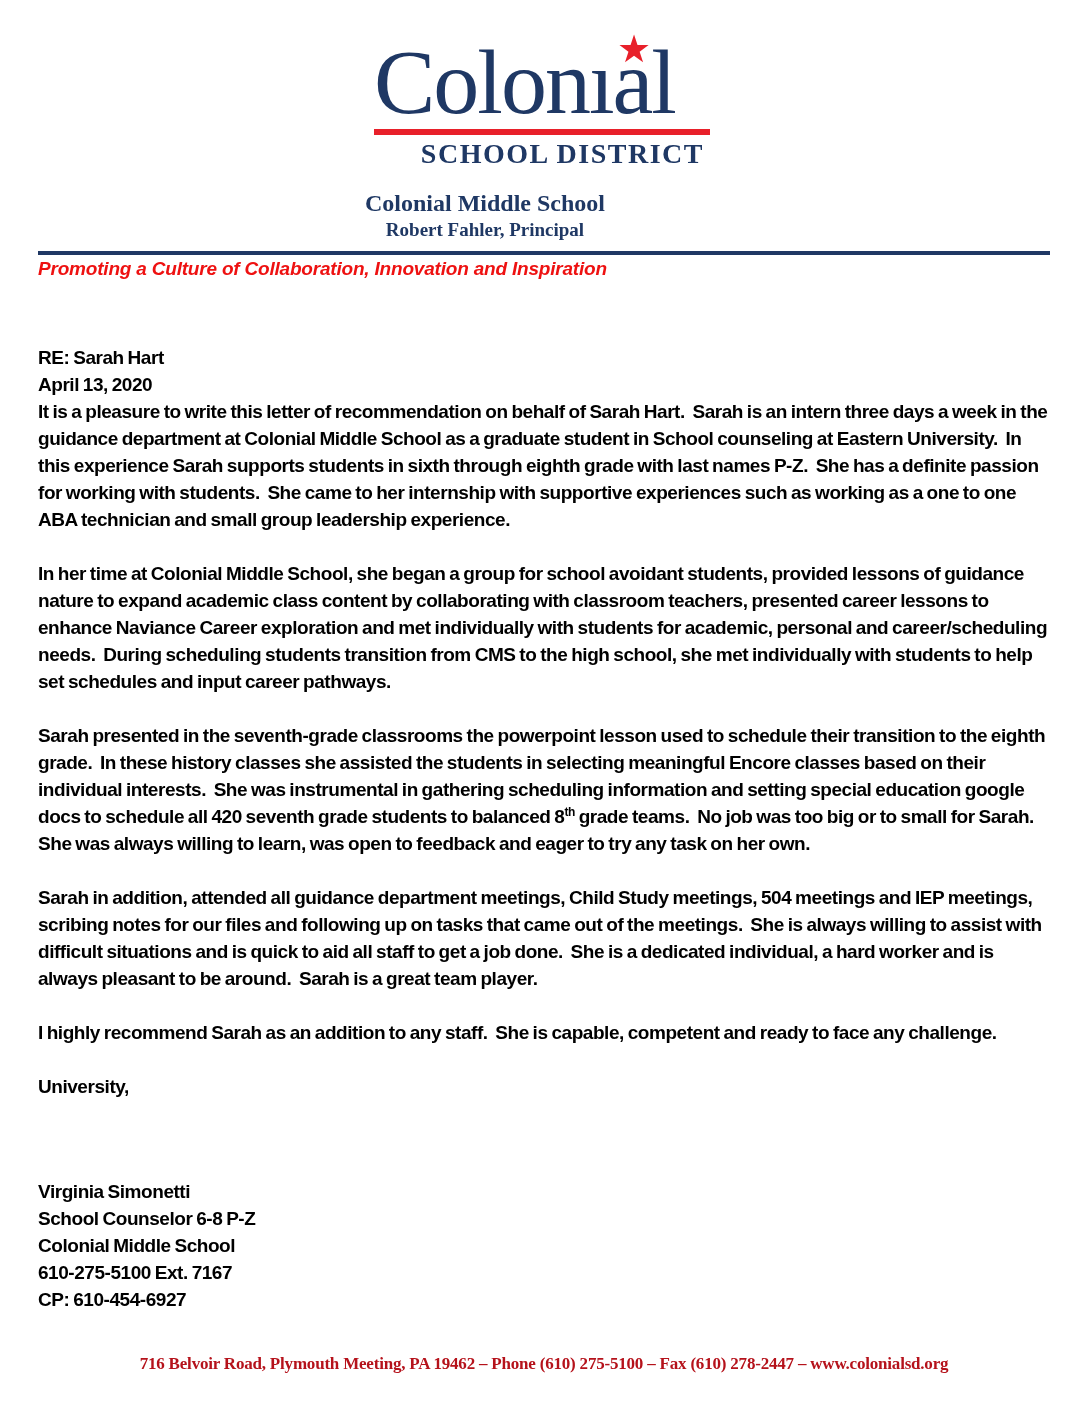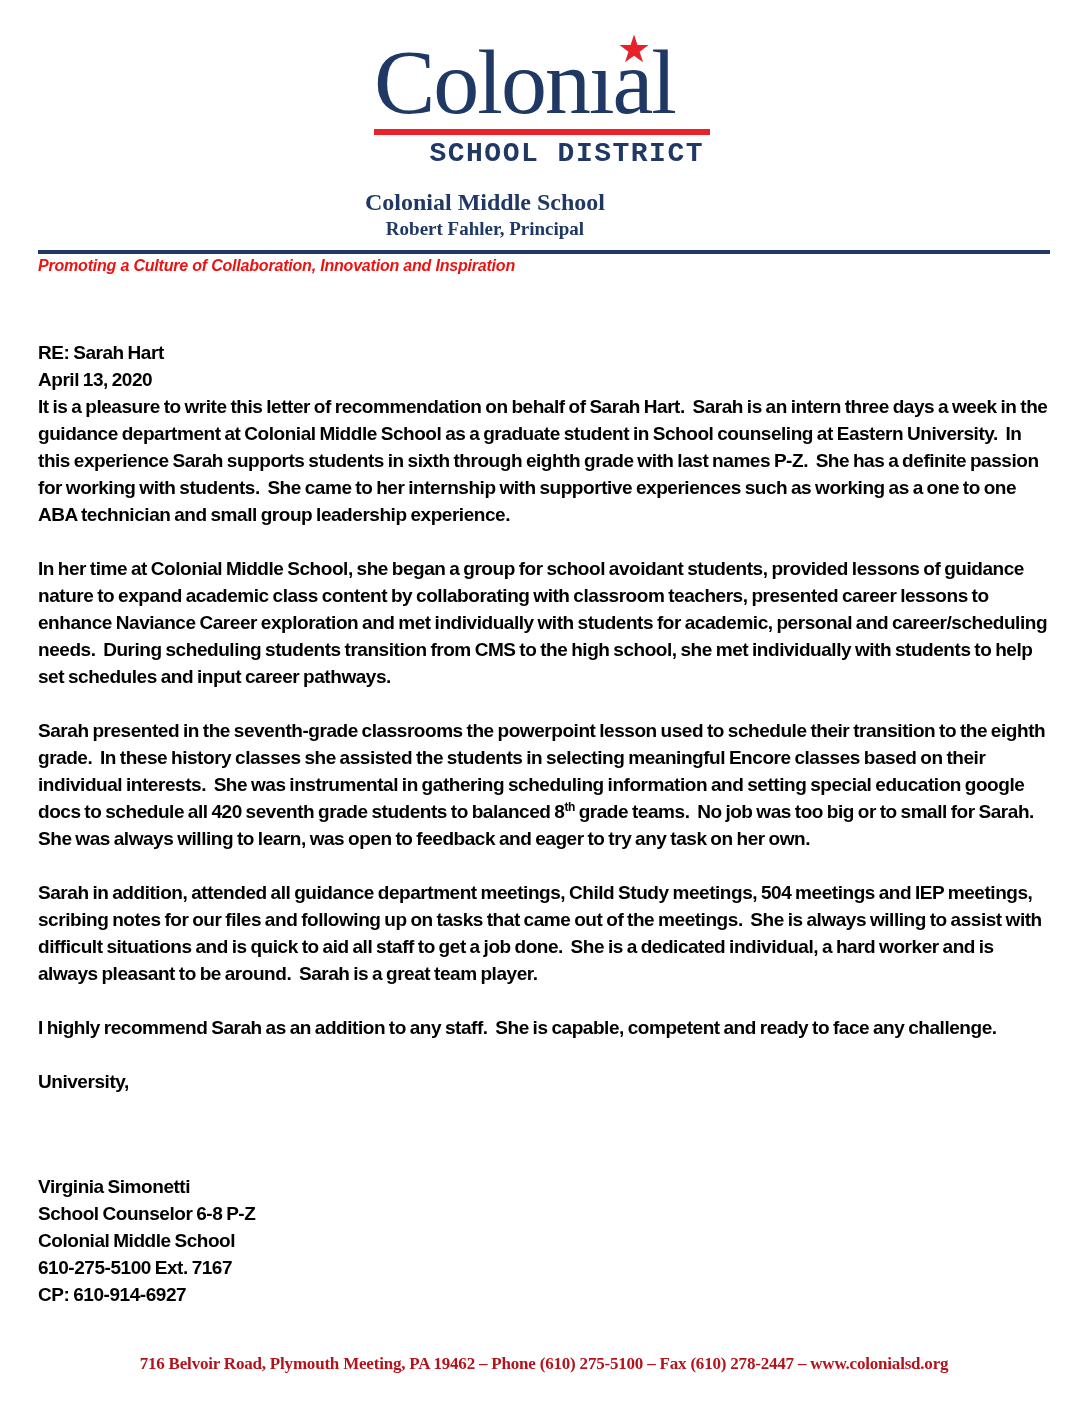--- a/index.html
+++ b/index.html
@@ -26,39 +26,39 @@
   }
   .logo-star {
     position: absolute;
     left: 243px; top: -10px;
     font-size: 38px; line-height: 1;
     color: #e8202a;
     letter-spacing: 0;
   }
   .logo-underline { height: 6px; background: #e8202a; width: 336px; margin-top: 4px; }
   .logo-subtitle {
-    font-family: Liberation Mono, monospace;
+    font-family: Liberation Serif, serif;
     font-size: 28px; font-weight: 600; letter-spacing: 1.5px;
     color: #1f3864;
     text-align: right; width: 330px; margin-top: 3px;
     white-space: nowrap;
   }
   .header-right {
     margin-top: 18px; margin-right: 118px;
     text-align: center;
     font-family: "Liberation Serif", serif;
     color: #1f3864;
   }
   .header-school { font-size: 24px; font-weight: bold; line-height: 1.25; }
   .header-principal { font-size: 19px; font-weight: bold; line-height: 1.25; font-family: Liberation Serif, serif; }
 
   .navy-rule { height: 4px; background: #1f3864; margin-top: 10px; width: 1012px; }
   .tagline {
     margin-top: 3px;
-    font-size: 16px; font-weight: bold; font-style: italic;
+    font-size: 19px; font-weight: bold; font-style: italic;
     color: #ee1111;
     letter-spacing: -0.2px;
   }
 
   
   .letter {
     margin-top: 64px;
     font-size: 19px; font-weight: bold;
     letter-spacing: -0.45px; word-spacing: -1px;
     line-height: 27px;
@@ -113,19 +113,19 @@
     <p>In her time at Colonial Middle School, she began a group for school avoidant students, provided lessons of guidance nature to expand academic class content by collaborating with classroom teachers, presented career lessons to enhance Naviance Career exploration and met individually with students for academic, personal and career/scheduling needs.  During scheduling students transition from CMS to the high school, she met individually with students to help set schedules and input career pathways.</p>
     <p><span>Sarah presented in the seventh-grade classrooms the powerpoint lesson used to schedule their transition to the eighth grade.  In these history classes she assisted the students in selecting meaningful Encore classes based on their individual interests.  She was instrumental in gathering scheduling information and setting special education google docs to schedule all 420 seventh grade students to balanced 8</span><sup>th</sup><span> grade teams.  No job was too big or to small for Sarah.  She was always willing to learn, was open to feedback and eager to try any task on her own.</span></p>
     <p>Sarah in addition, attended all guidance department meetings, Child Study meetings, 504 meetings and IEP meetings, scribing notes for our files and following up on tasks that came out of the meetings.  She is always willing to assist with difficult situations and is quick to aid all staff to get a job done.  She is a dedicated individual, a hard worker and is always pleasant to be around.  Sarah is a great team player.</p>
     <p>I highly recommend Sarah as an addition to any staff.  She is capable, competent and ready to face any challenge.</p>
     <p class="closing">University,</p>
     <div class="signature-block">
       <div>Virginia Simonetti</div>
       <div>School Counselor 6-8 P-Z</div>
       <div>Colonial Middle School</div>
       <div>610-275-5100 Ext. 7167</div>
-      <div>CP: 610-914-6927</div>
+      <div>CP: 610-454-6927</div>
     </div>
   </div>
 
 </div>
 
 <div class="footer">716 Belvoir Road, Plymouth Meeting, PA  19462 – Phone (610) 275-5100 – Fax (610) 278-2447 – www.colonialsd.org</div>
 
 </body></html>

